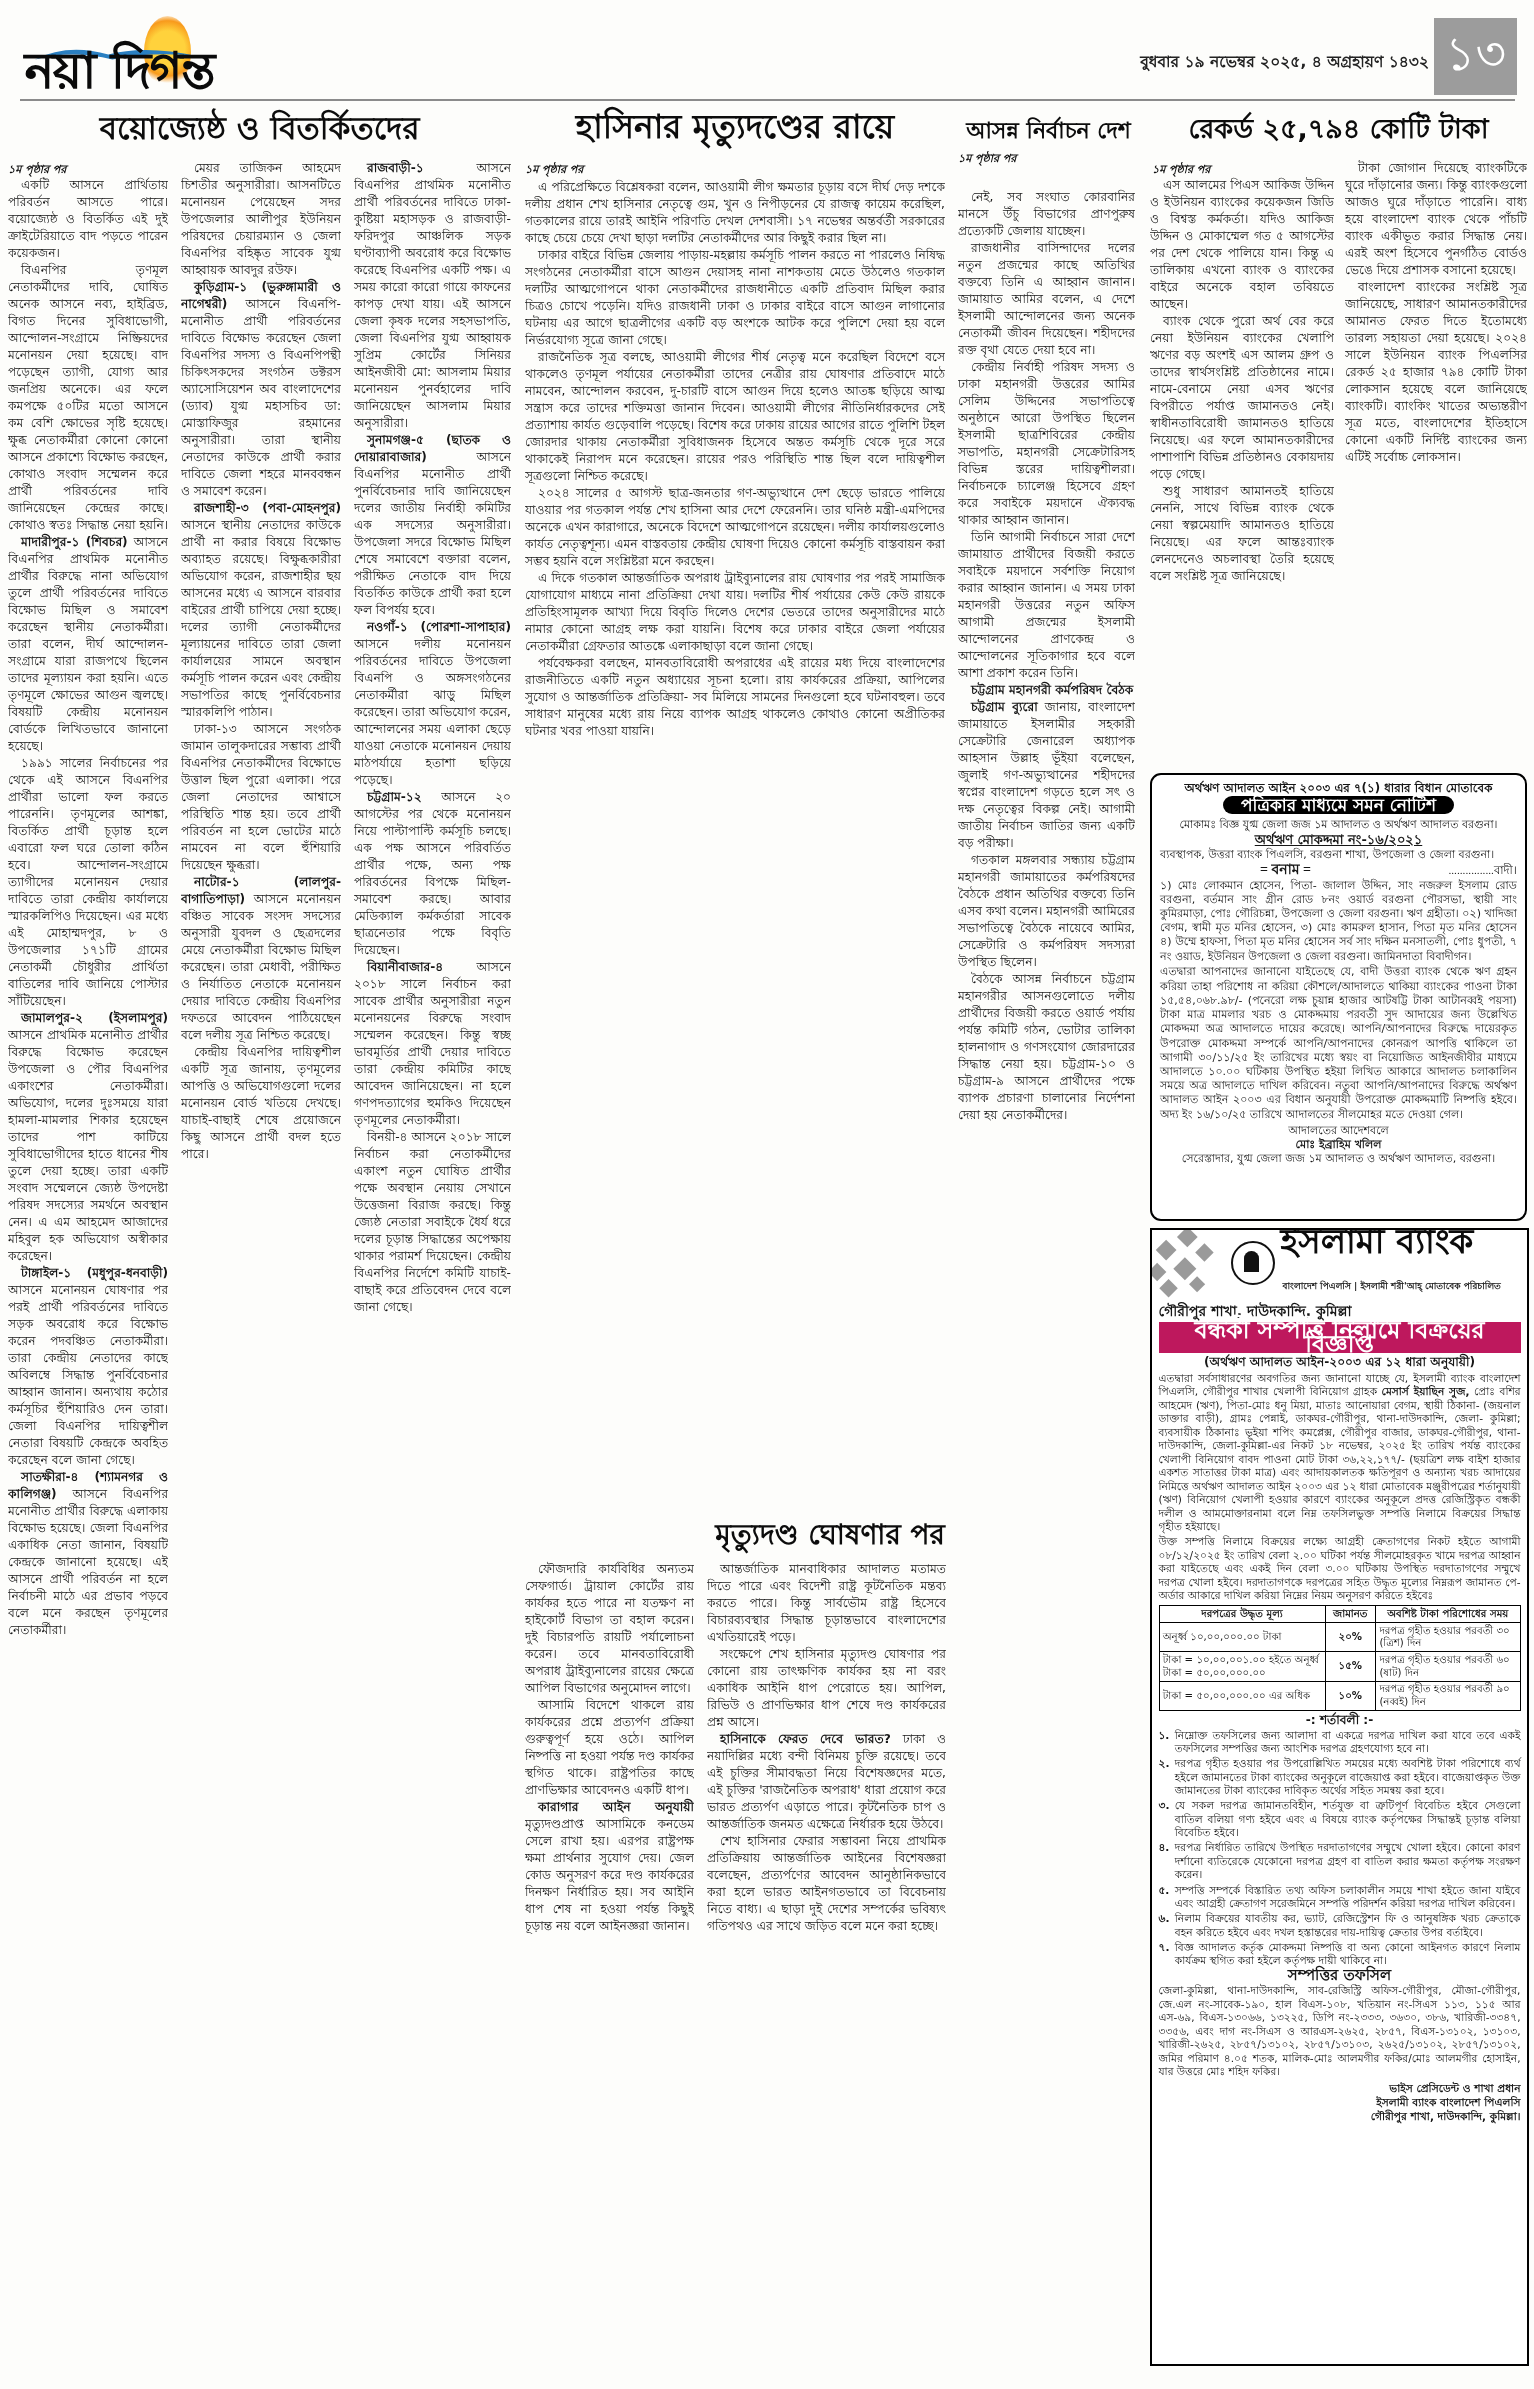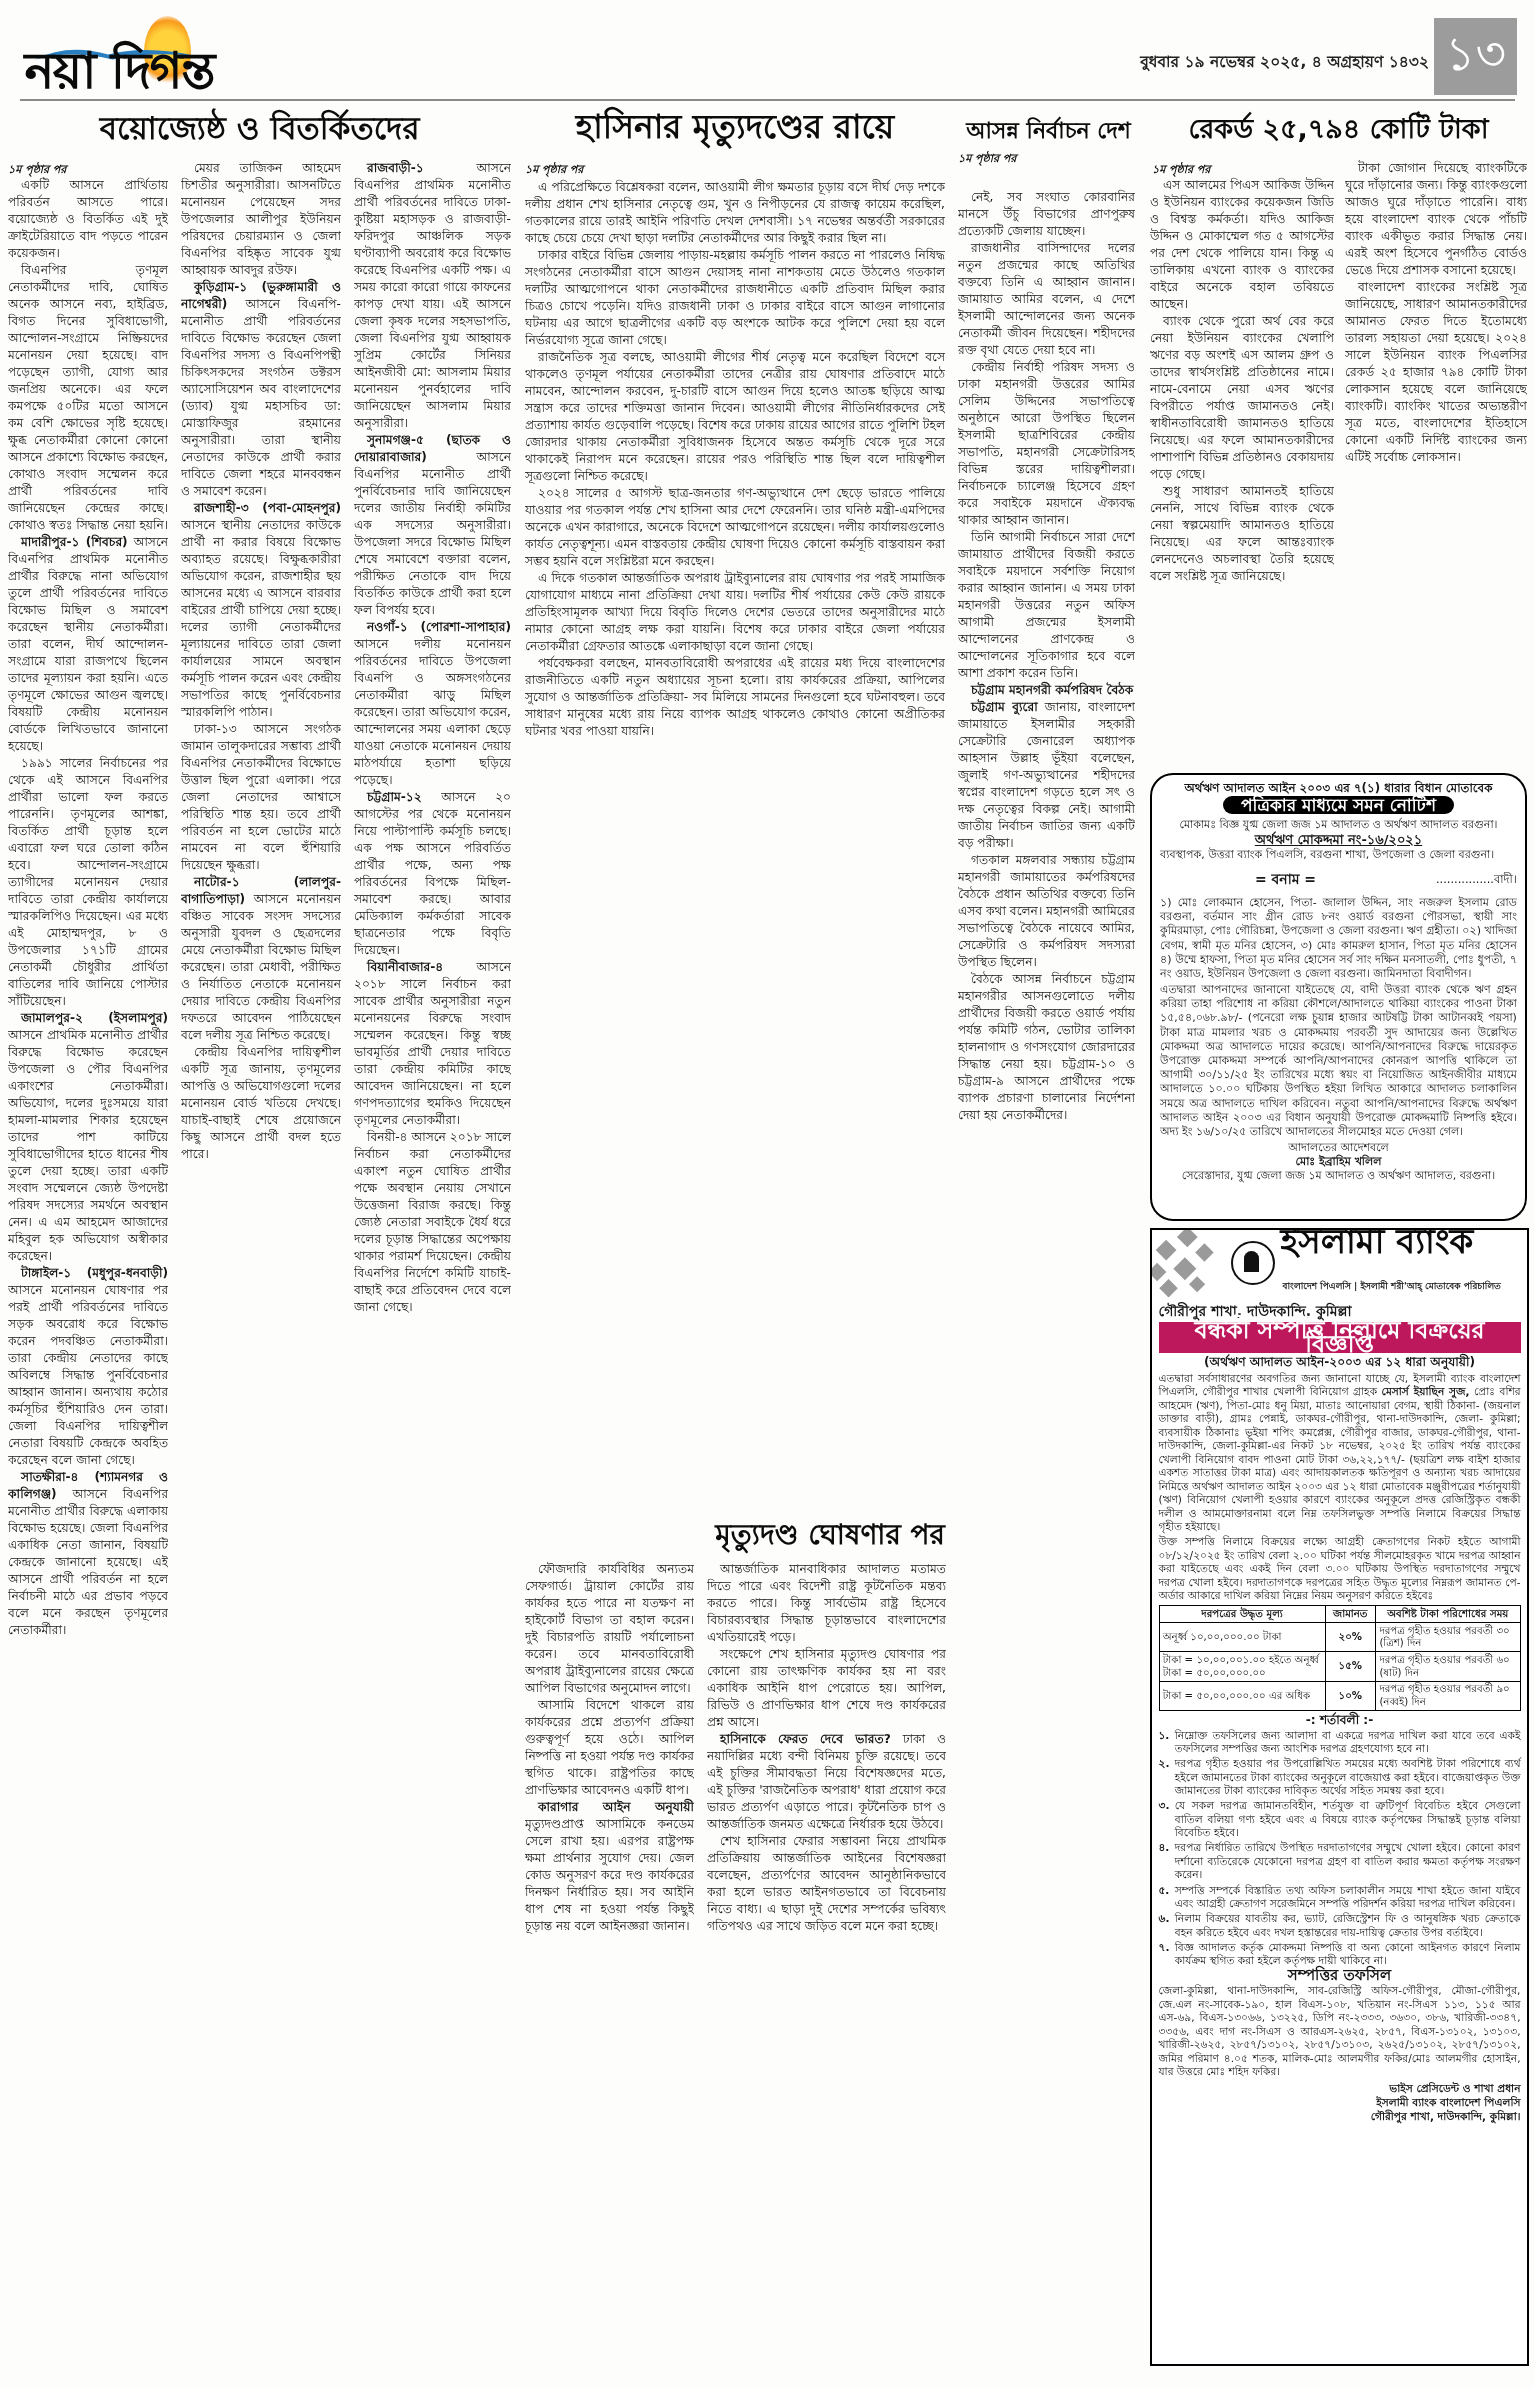--- a/index.html
+++ b/index.html
@@ -37,30 +37,30 @@
   .a2wide{left:525px;top:179px;width:420px;height:1327px;}
   .subhead2{position:absolute;left:525px;top:1513px;width:420px;text-align:right;
             font-size:28px;font-weight:bold;color:#0c0c0c;}
   .a2colA{left:525px;top:1561px;width:169px;height:822px;}
   .a2colB{left:707px;top:1561px;width:239px;height:822px;}
   .a3col{left:958px;top:189px;width:177px;height:2195px;}
   .a4c1{left:1150px;top:177px;width:184px;height:591px;}
   .a4c2{left:1345px;top:160px;width:182px;height:609px;}
   
   .notice{position:absolute;left:1150px;top:773px;width:377px;height:448px;border:2.4px solid #000;
-          border-radius:23px;background:#fff;padding:5.7px 8.1px;box-sizing:border-box;
+          border-radius:11px;background:#fff;padding:5.7px 8.1px;box-sizing:border-box;
           font-size:11px;line-height:14.2px;}
   .notice .topline{text-align:center;font-weight:bold;font-size:11.8px;}
   .notice .pillwrap{text-align:center;margin:1.6px 0 2.4px;}
   .notice .pill{display:inline-block;background:#000;color:#fff;font-weight:bold;font-size:17px;
                 border-radius:18px;padding:1.6px 18px;}
   .notice .mokam{font-size:11px;text-align:center;}
   .notice .caseno{text-align:center;font-weight:bold;font-size:13px;text-decoration:underline;margin:0.8px 0;}
   .notice .plaintiff{font-size:11px;}
-  .notice .vsrow{display:flex;justify-content:space-between;font-size:11.4px;margin:10px 0;}
+  .notice .vsrow{display:flex;justify-content:space-between;font-size:11.4px;margin:1px 0;font-family:Liberation Serif, serif;}
   .notice .vs{font-weight:bold;font-size:14px;flex:1;text-align:center;}
   .notice .badi{width:106px;text-align:right;}
   .notice .body{text-align:justify;margin-top:1.6px;}
   .notice .sig{text-align:center;line-height:14px;margin-top:2px;}
   .notice .signame{font-weight:bold;}
   
   .ad{position:absolute;left:1150px;top:1228px;width:379px;height:1138px;border:2.4px solid #000;
       background:#fff;padding:3.3px 6.5px;box-sizing:border-box;font-size:10.6px;line-height:13.5px;overflow:hidden;}
   .ad-logo-row{position:relative;height:70px;}
   .ad-mosaic{position:absolute;left:-9.8px;top:-4.9px;}

